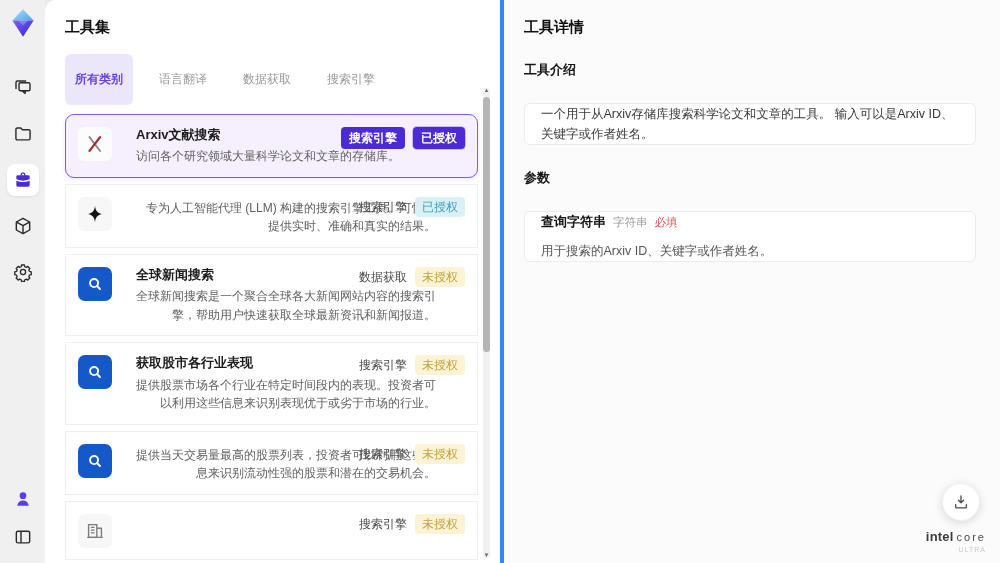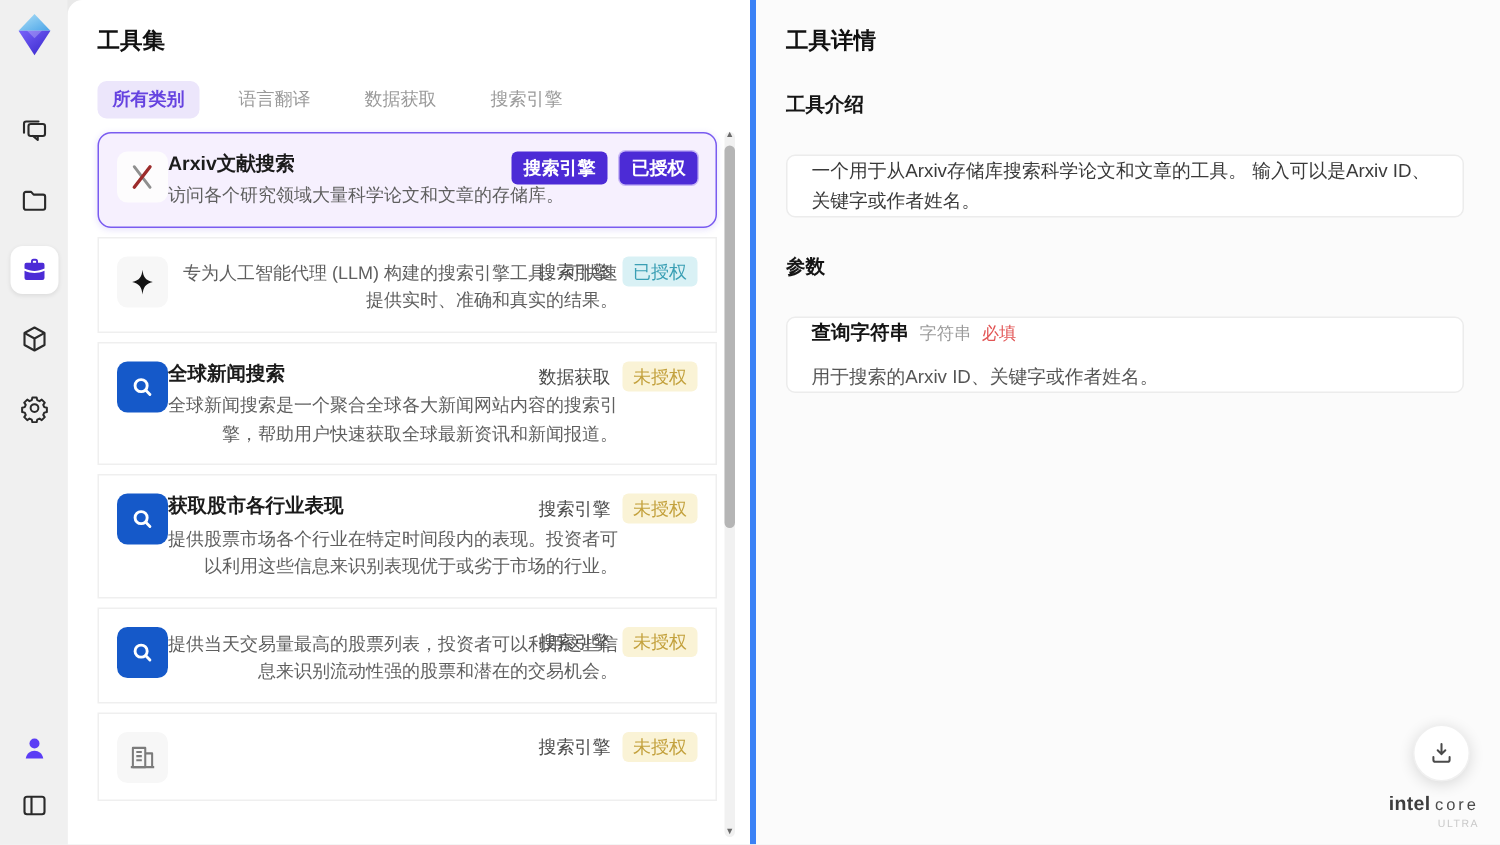--- a/index.html
+++ b/index.html
@@ -26,26 +26,26 @@
   .rail-btn.user { color:#5b3df5; margin-bottom:6px; }
   
   .main {
     position:absolute; left:45px; top:0; right:0; bottom:0;
     background:#ffffff; border-top-left-radius:10px; overflow:hidden;
   }
   
   .left-panel { position:absolute; left:0; top:0; bottom:0; width:455px; padding:18px 0 0 20px; }
   .panel-title { font-size:15px; font-weight:bold; color:#111; }
   .tabs { display:flex; align-items:center; gap:16px; margin-top:17px; }
-  .tab { font-size:12px; color:#9a9a9a; padding:4px 10px; border-radius:6px; cursor:pointer; white-space:nowrap; }
+  .tab { font-size:12px; color:#9a9a9a; padding:17px 10px; border-radius:6px; cursor:pointer; white-space:nowrap; }
   .tab.active { background:#ece6fb; color:#6643e0; font-weight:bold; }
   .tool-list { margin-top:9px; width:413px; display:flex; flex-direction:column; gap:6px; }
   .card {
     position:relative; background:#fff; border:1px solid #efefef;
-    display:flex; gap:0; padding:11px 12px; cursor:pointer;
+    display:flex; gap:24px; padding:11px 12px; cursor:pointer;
   }
   .card.selected {
     background:#f6f0fe; border:1.5px solid #7a5cf0; border-radius:9px;
     box-shadow:0 1px 4px rgba(122,92,240,.18);
   }
   .tool-icon {
     width:34px; height:34px; border-radius:7px; background:#f7f7f7;
     display:flex; align-items:center; justify-content:center; flex:none; margin-top:1px;
   }
   .tool-icon svg { width:22px; height:22px; }

